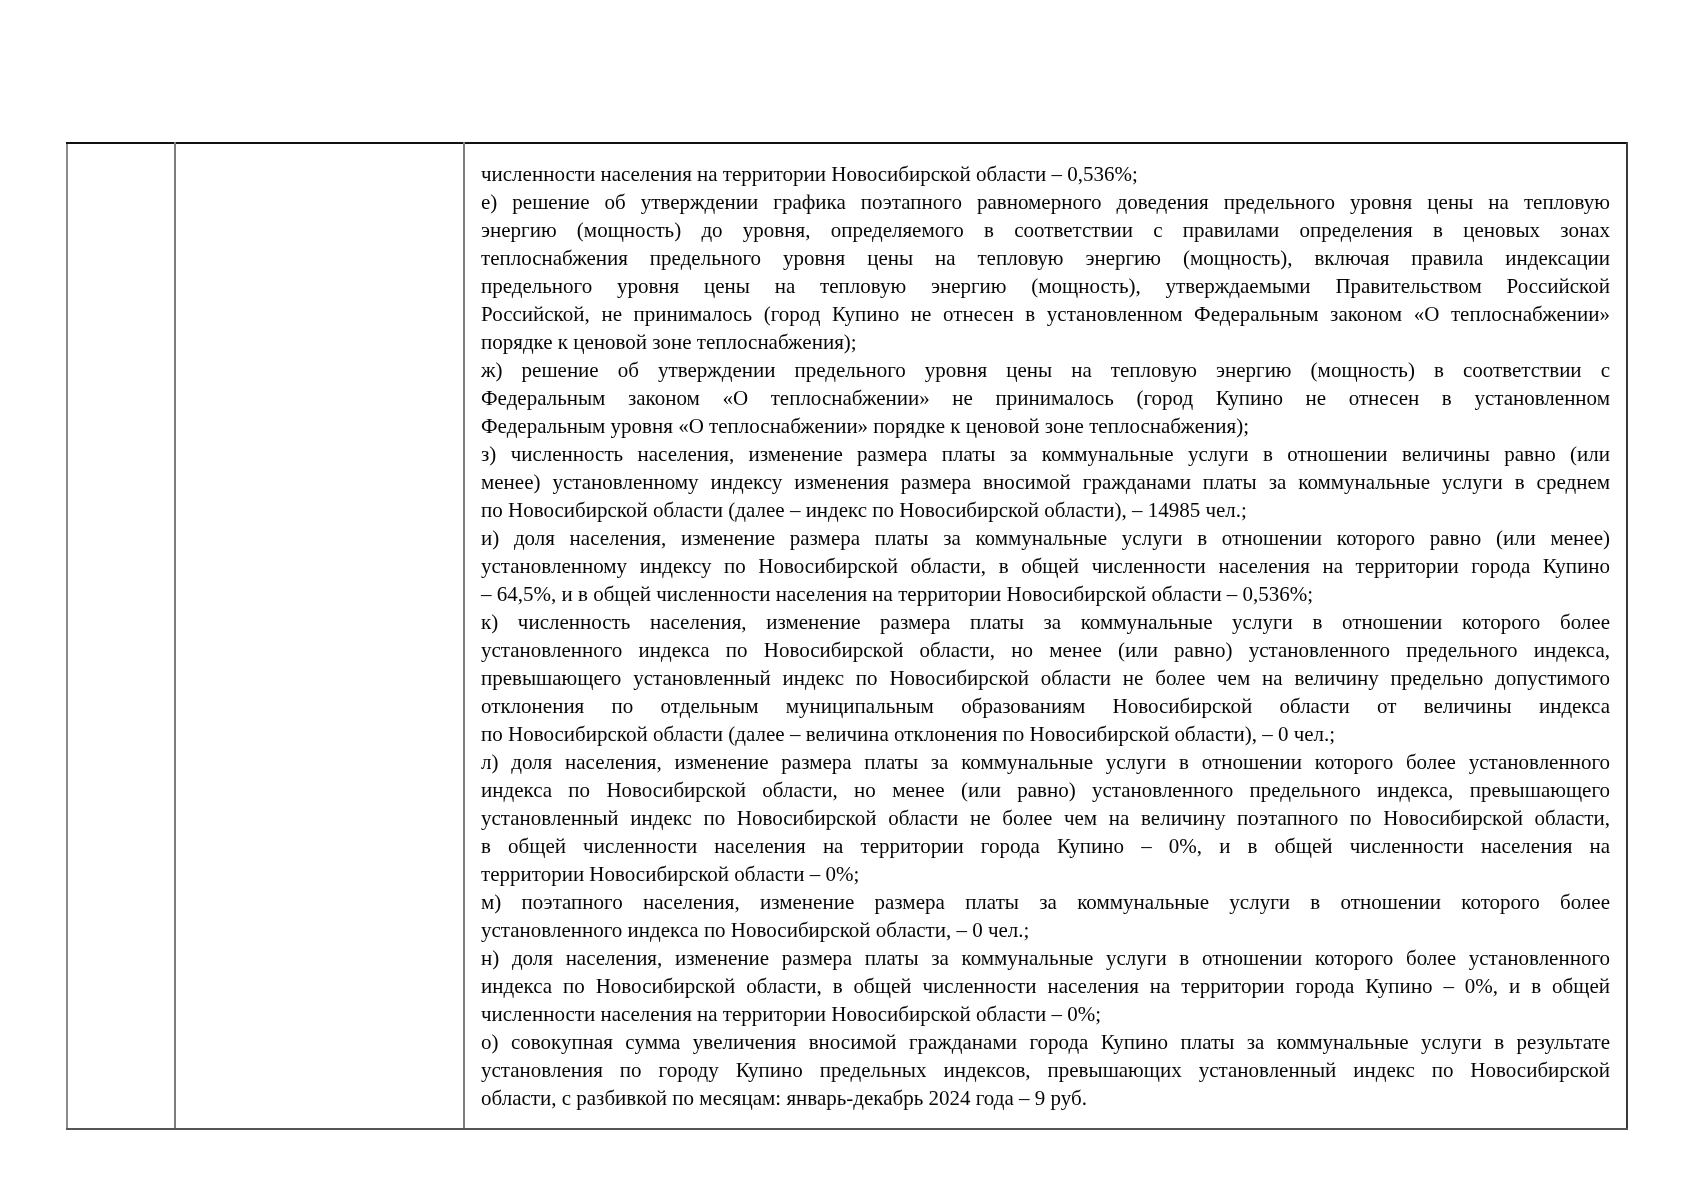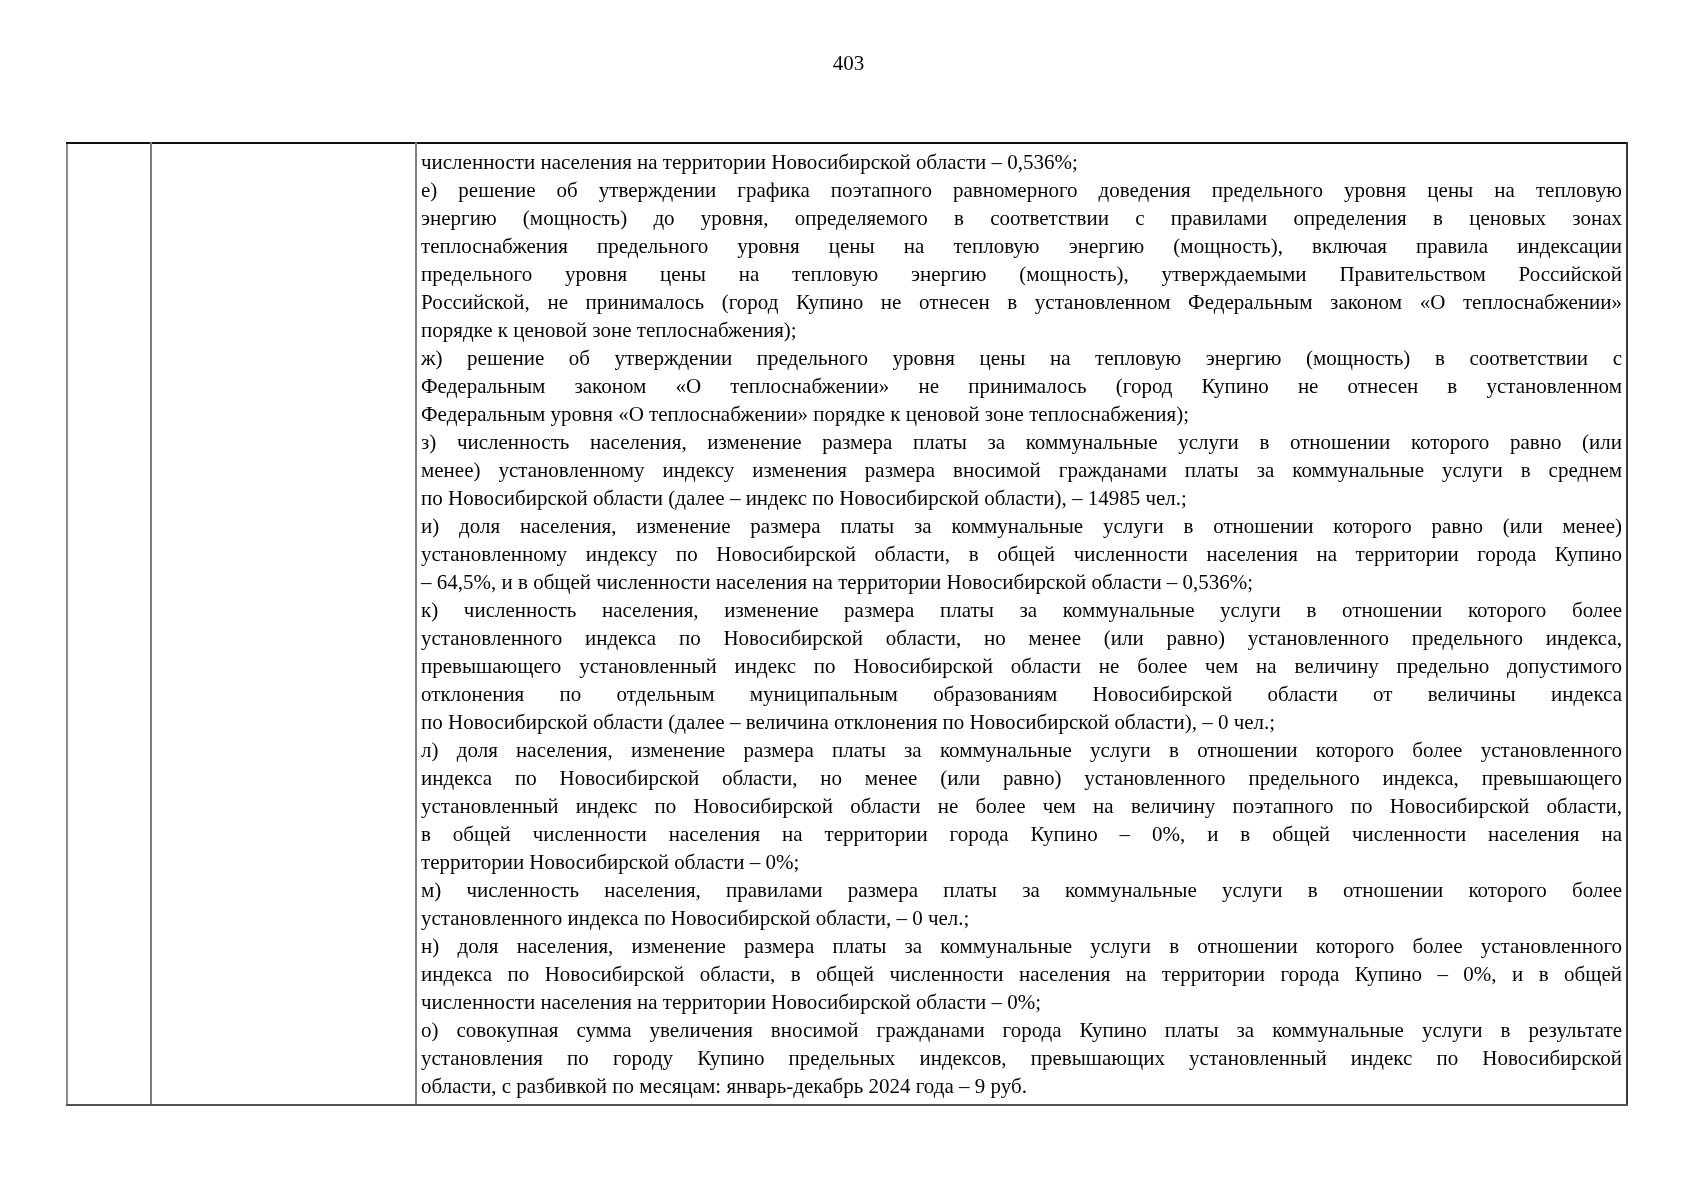--- a/index.html
+++ b/index.html
@@ -33,21 +33,21 @@
     left: 66px;
     top: 142px;
     width: 1562px;
     border-collapse: collapse;
     table-layout: fixed;
   }
   table.doc-table td {
     vertical-align: top;
     border-top: 2.5px solid #111111;
     border-bottom: 2.5px solid #555555;
-    padding: 4px;
+    padding: 16px;
   }
   td.c1 {
     width: 74px;
     border-left: 2px solid #8a8a8a;
     border-right: 2px solid #7d7d7d;
   }
   td.c2 {
     width: 255px;
     border-right: 2px solid #7d7d7d;
   }
@@ -67,56 +67,55 @@
   }
   .cell-text .line.last {
     text-align-last: left;
   }
 </style>
 </head>
 <body>
 
 <div class="sheet">
 
-  <div class="page-number">403</div>
 
   <table class="doc-table">
     <tbody>
       <tr>
         <td class="c1"></td>
         <td class="c2"></td>
         <td class="c3">
           <div class="cell-text" id="cell-text">
               <div class="line last">численности населения на территории Новосибирской области – 0,536%;</div>
               <div class="line">е) решение об утверждении графика поэтапного равномерного доведения предельного уровня цены на тепловую</div>
               <div class="line">энергию (мощность) до уровня, определяемого в соответствии с правилами определения в ценовых зонах</div>
               <div class="line">теплоснабжения предельного уровня цены на тепловую энергию (мощность), включая правила индексации</div>
               <div class="line">предельного уровня цены на тепловую энергию (мощность), утверждаемыми Правительством Российской</div>
               <div class="line">Российской, не принималось (город Купино не отнесен в установленном Федеральным законом «О теплоснабжении»</div>
               <div class="line last">порядке к ценовой зоне теплоснабжения);</div>
               <div class="line">ж) решение об утверждении предельного уровня цены на тепловую энергию (мощность) в соответствии с</div>
               <div class="line">Федеральным законом «О теплоснабжении» не принималось (город Купино не отнесен в установленном</div>
               <div class="line last">Федеральным уровня «О теплоснабжении» порядке к ценовой зоне теплоснабжения);</div>
-              <div class="line">з) численность населения, изменение размера платы за коммунальные услуги в отношении которого равно (или</div>
+              <div class="line">з) численность населения, изменение размера платы за коммунальные услуги в отношении величины равно (или</div>
               <div class="line">менее) установленному индексу изменения размера вносимой гражданами платы за коммунальные услуги в среднем</div>
               <div class="line last">по Новосибирской области (далее – индекс по Новосибирской области), – 14985 чел.;</div>
               <div class="line">и) доля населения, изменение размера платы за коммунальные услуги в отношении которого равно (или менее)</div>
               <div class="line">установленному индексу по Новосибирской области, в общей численности населения на территории города Купино</div>
               <div class="line last">– 64,5%, и в общей численности населения на территории Новосибирской области – 0,536%;</div>
               <div class="line">к) численность населения, изменение размера платы за коммунальные услуги в отношении которого более</div>
               <div class="line">установленного индекса по Новосибирской области, но менее (или равно) установленного предельного индекса,</div>
               <div class="line">превышающего установленный индекс по Новосибирской области не более чем на величину предельно допустимого</div>
               <div class="line">отклонения по отдельным муниципальным образованиям Новосибирской области от величины индекса</div>
               <div class="line last">по Новосибирской области (далее – величина отклонения по Новосибирской области), – 0 чел.;</div>
               <div class="line">л) доля населения, изменение размера платы за коммунальные услуги в отношении которого более установленного</div>
               <div class="line">индекса по Новосибирской области, но менее (или равно) установленного предельного индекса, превышающего</div>
               <div class="line">установленный индекс по Новосибирской области не более чем на величину поэтапного по Новосибирской области,</div>
               <div class="line">в общей численности населения на территории города Купино – 0%, и в общей численности населения на</div>
               <div class="line last">территории Новосибирской области – 0%;</div>
-              <div class="line">м) численность населения, правилами размера платы за коммунальные услуги в отношении которого более</div>
+              <div class="line">м) поэтапного населения, изменение размера платы за коммунальные услуги в отношении которого более</div>
               <div class="line last">установленного индекса по Новосибирской области, – 0 чел.;</div>
               <div class="line">н) доля населения, изменение размера платы за коммунальные услуги в отношении которого более установленного</div>
               <div class="line">индекса по Новосибирской области, в общей численности населения на территории города Купино – 0%, и в общей</div>
               <div class="line last">численности населения на территории Новосибирской области – 0%;</div>
               <div class="line">о) совокупная сумма увеличения вносимой гражданами города Купино платы за коммунальные услуги в результате</div>
               <div class="line">установления по городу Купино предельных индексов, превышающих установленный индекс по Новосибирской</div>
               <div class="line last">области, с разбивкой по месяцам: январь-декабрь 2024 года – 9 руб.</div>
             </div>
         </td>
       </tr>

